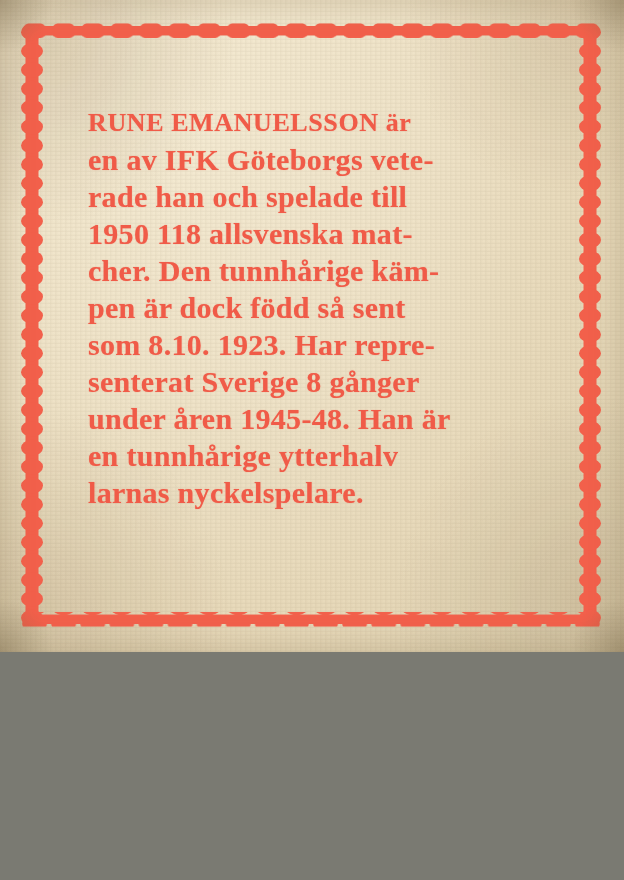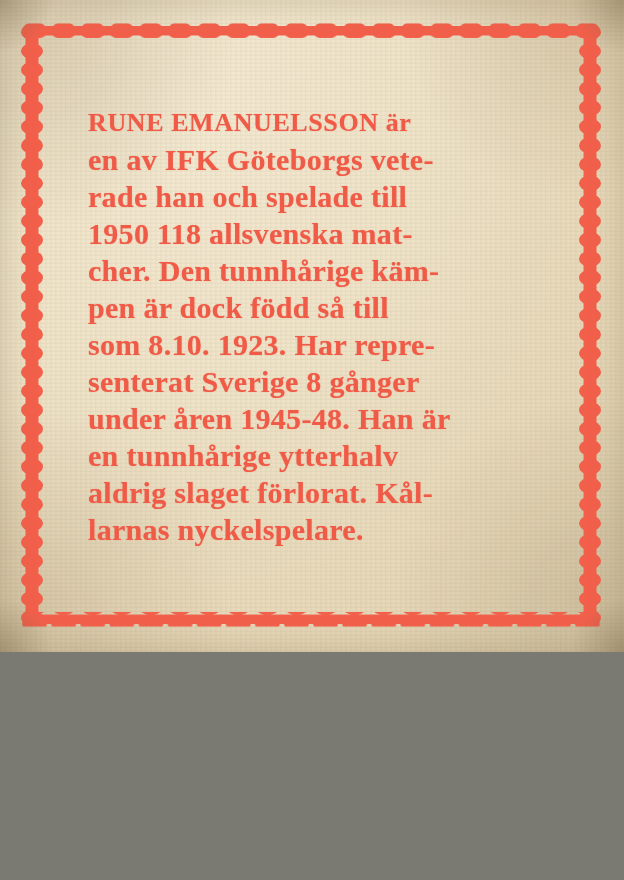--- a/index.html
+++ b/index.html
@@ -243,36 +243,33 @@
     <span class="ln j">
       <span>rade han och spelade till</span>
     </span>
     <span class="ln j">
       <span>1950 118 allsvenska mat-</span>
     </span>
     <span class="ln j">
       <span>cher. Den tunnhårige käm-</span>
     </span>
     <span class="ln j">
-      <span>pen är dock född så till</span>
+      <span>pen är dock född så sent</span>
     </span>
     <span class="ln j">
       <span>som 8.10. 1923. Har repre-</span>
     </span>
     <span class="ln j">
       <span>senterat Sverige 8 gånger</span>
     </span>
     <span class="ln j">
       <span>under åren 1945-48. Han är</span>
     </span>
     <span class="ln j">
       <span>en tunnhårige ytterhalv</span>
-    </span>
-    <span class="ln j">
-      <span>aldrig slaget förlorat. Kål-</span>
     </span>
     <span class="ln j">
       <span>larnas nyckelspelare.</span>
     </span>
   </div>
 
   <div id="bottomrow">
     <div class="sidelabel" id="byt-left">BYT</div>
 
     <div id="byte-logo">

